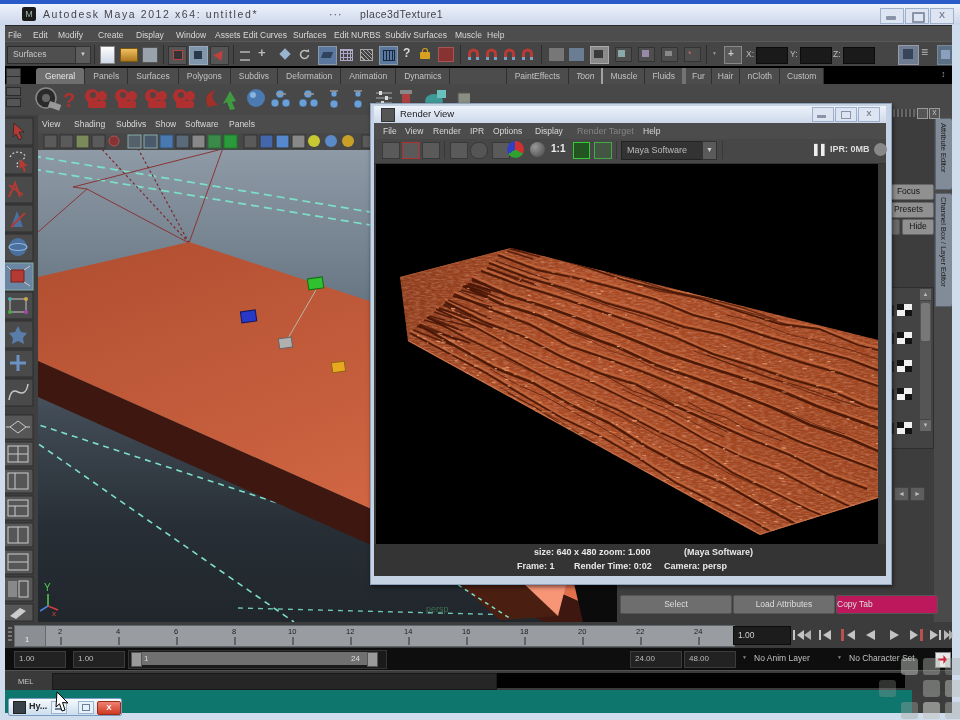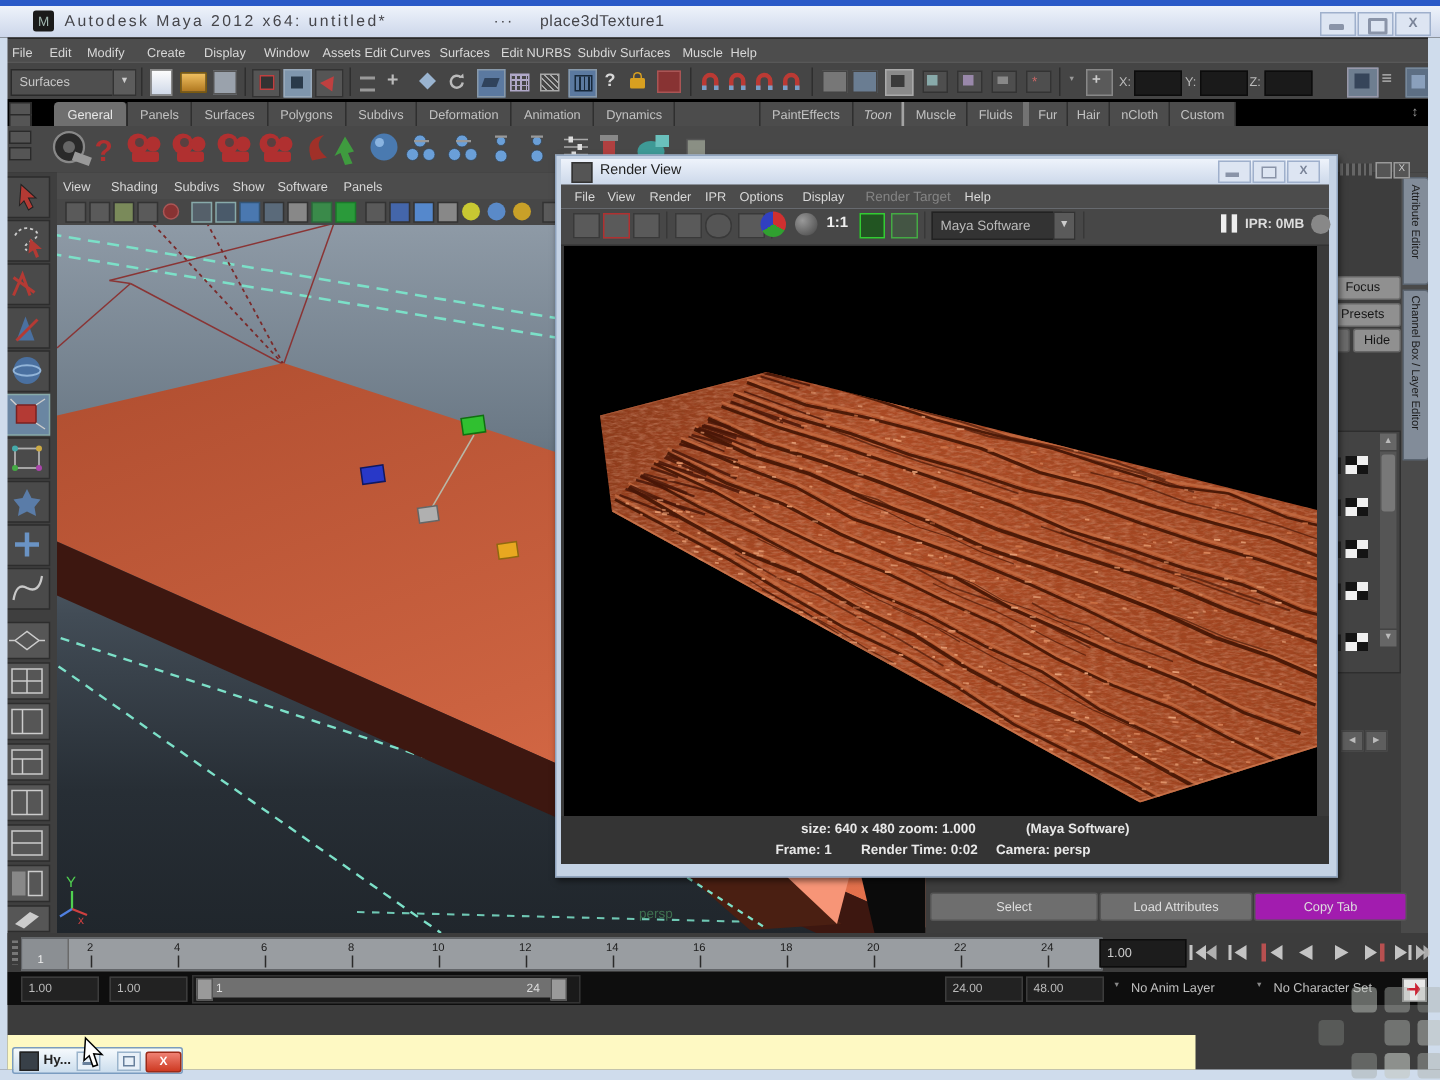--- a/index.html
+++ b/index.html
@@ -423,21 +423,21 @@
     <div class="abs" style="left:263px;top:274px;width:14px;height:11px;background:#252525;"></div>
     <div class="abs" style="left:280px;top:273px;width:15px;height:12px;background:conic-gradient(#f0f0f0 25%,#141414 0 50%,#f0f0f0 0 75%,#141414 0);"></div>
     <div class="abs" style="left:263px;top:308px;width:14px;height:11px;background:#252525;"></div>
     <div class="abs" style="left:280px;top:307px;width:15px;height:12px;background:conic-gradient(#f0f0f0 25%,#141414 0 50%,#f0f0f0 0 75%,#141414 0);"></div>
 
     <div class="abs" style="left:277px;top:372px;width:13px;height:12px;background:#5e5e5e;border:1px solid #444;color:#bbb;font-size:7px;text-align:center;line-height:11px;">◄</div>
     <div class="abs" style="left:293px;top:372px;width:13px;height:12px;background:#5e5e5e;border:1px solid #444;color:#bbb;font-size:7px;text-align:center;line-height:11px;">►</div>
 
     <div class="abs" style="left:3px;top:480px;width:110px;height:17px;background:#6e6e6e;border:1px solid #555;border-radius:2px;color:#dedede;font-size:8.5px;text-align:center;line-height:16px;">Select</div>
     <div class="abs" style="left:116px;top:480px;width:100px;height:17px;background:#6e6e6e;border:1px solid #555;border-radius:2px;color:#dedede;font-size:8.5px;text-align:center;line-height:16px;">Load Attributes</div>
-    <div class="abs" style="left:219px;top:480px;width:100px;height:17px;background:#a21caf;border:1px solid #555;border-radius:2px;color:#dedede;font-size:8.5px;text-align:center;line-height:16px;">Copy Tab</div>
+    <div class="abs" style="left:219px;top:480px;width:100px;height:17px;background:#be185d;border:1px solid #555;border-radius:2px;color:#dedede;font-size:8.5px;line-height:16px;">Copy Tab</div>
   </div>
 
   <div class="abs" style="left:893px;top:109px;width:22px;height:8px;background:repeating-linear-gradient(90deg,#666 0 2px,#3c3c3c 2px 4px);"></div>
   <div class="abs" style="left:917px;top:108px;width:9px;height:9px;border:1px solid #999;background:#555;"></div>
   <div class="abs" style="left:929px;top:108px;width:9px;height:9px;border:1px solid #999;background:#555;color:#ccc;font-size:6.5px;text-align:center;line-height:8px;">X</div>
 
   <div class="abs" style="left:952px;top:25px;width:8px;height:688px;background:#cfdcec;"></div>
 
   <div class="abs" style="left:0;top:25px;width:5px;height:688px;background:#cfdcec;"></div>
 
@@ -515,22 +515,27 @@
     <div class="abs" style="left:679px;top:3px;width:46px;height:15px;background:#222;border:1px solid #3c3c3c;color:#bbb;font-size:8px;line-height:14px;padding-left:4px;">48.00</div>
     <div class="abs" style="left:737px;top:6px;color:#888;font-size:5px;">▼</div>
     <div class="abs" style="left:749px;top:5px;color:#c0c0c0;font-size:8.5px;">No Anim Layer</div>
     <div class="abs" style="left:832px;top:6px;color:#888;font-size:5px;">▼</div>
     <div class="abs" style="left:844px;top:5px;color:#c0c0c0;font-size:8.5px;">No Character Set</div>
     <div class="abs" style="left:930px;top:4px;width:14px;height:14px;background:#e8e8e8;border:1px solid #888;">
         <div class="abs" style="left:2px;top:2px;width:9px;height:9px;background:#c23;clip-path:polygon(0 40%,60% 40%,60% 0,100% 50%,60% 100%,60% 60%,0 60%);"></div>
       </div>
   </div>
 
-
-  <div class="abs" style="left:5px;top:690px;width:792px;height:23px;background:#fef9c3;" id="bottombar">
+  <div class="abs" style="left:5px;top:670px;width:947px;height:20px;background:#3a3a3a;border-top:1px solid #525252;" id="melrow">
+    <div class="abs" style="left:13px;top:6px;color:#c8c8c8;font-size:7.5px;">MEL</div>
+    <div class="abs" style="left:47px;top:2px;width:443px;height:15px;background:#262626;border:1px solid #191919;"></div>
+    <div class="abs" style="left:492px;top:2px;width:408px;height:15px;background:#020202;"></div>
+  </div>
+
+  <div class="abs" style="left:5px;top:690px;width:907px;height:23px;background:#0f766e;" id="bottombar">
     <div class="abs" style="left:3px;top:8px;width:112px;height:16px;background:linear-gradient(#f6fafd,#cbdded);border:1px solid #7a9cc0;border-radius:2px;">
       <div class="abs" style="left:4px;top:2px;width:11px;height:11px;background:#384048;border:1px solid #222;"></div>
       <div class="abs" style="left:20px;top:2px;font-size:9px;color:#222;font-weight:bold;">Hy...</div>
       <div class="abs" style="left:42px;top:2px;width:14px;height:11px;background:#e8f0f8;border:1px solid #9ab4cc;">
           <div class="abs" style="left:3px;top:6px;width:7px;height:2px;background:#68809c;"></div>
         </div>
       <div class="abs" style="left:69px;top:2px;width:14px;height:11px;background:#e8f0f8;border:1px solid #9ab4cc;">
           <div class="abs" style="left:3px;top:2px;width:6px;height:5px;border:1px solid #68809c;"></div>
         </div>
       <div class="abs" style="left:88px;top:2px;width:22px;height:12px;background:linear-gradient(#ef8173,#ce3a22);border:1px solid #9c2a18;border-radius:2px;color:#fff;font-size:8px;font-weight:bold;text-align:center;line-height:11px;">X</div>

